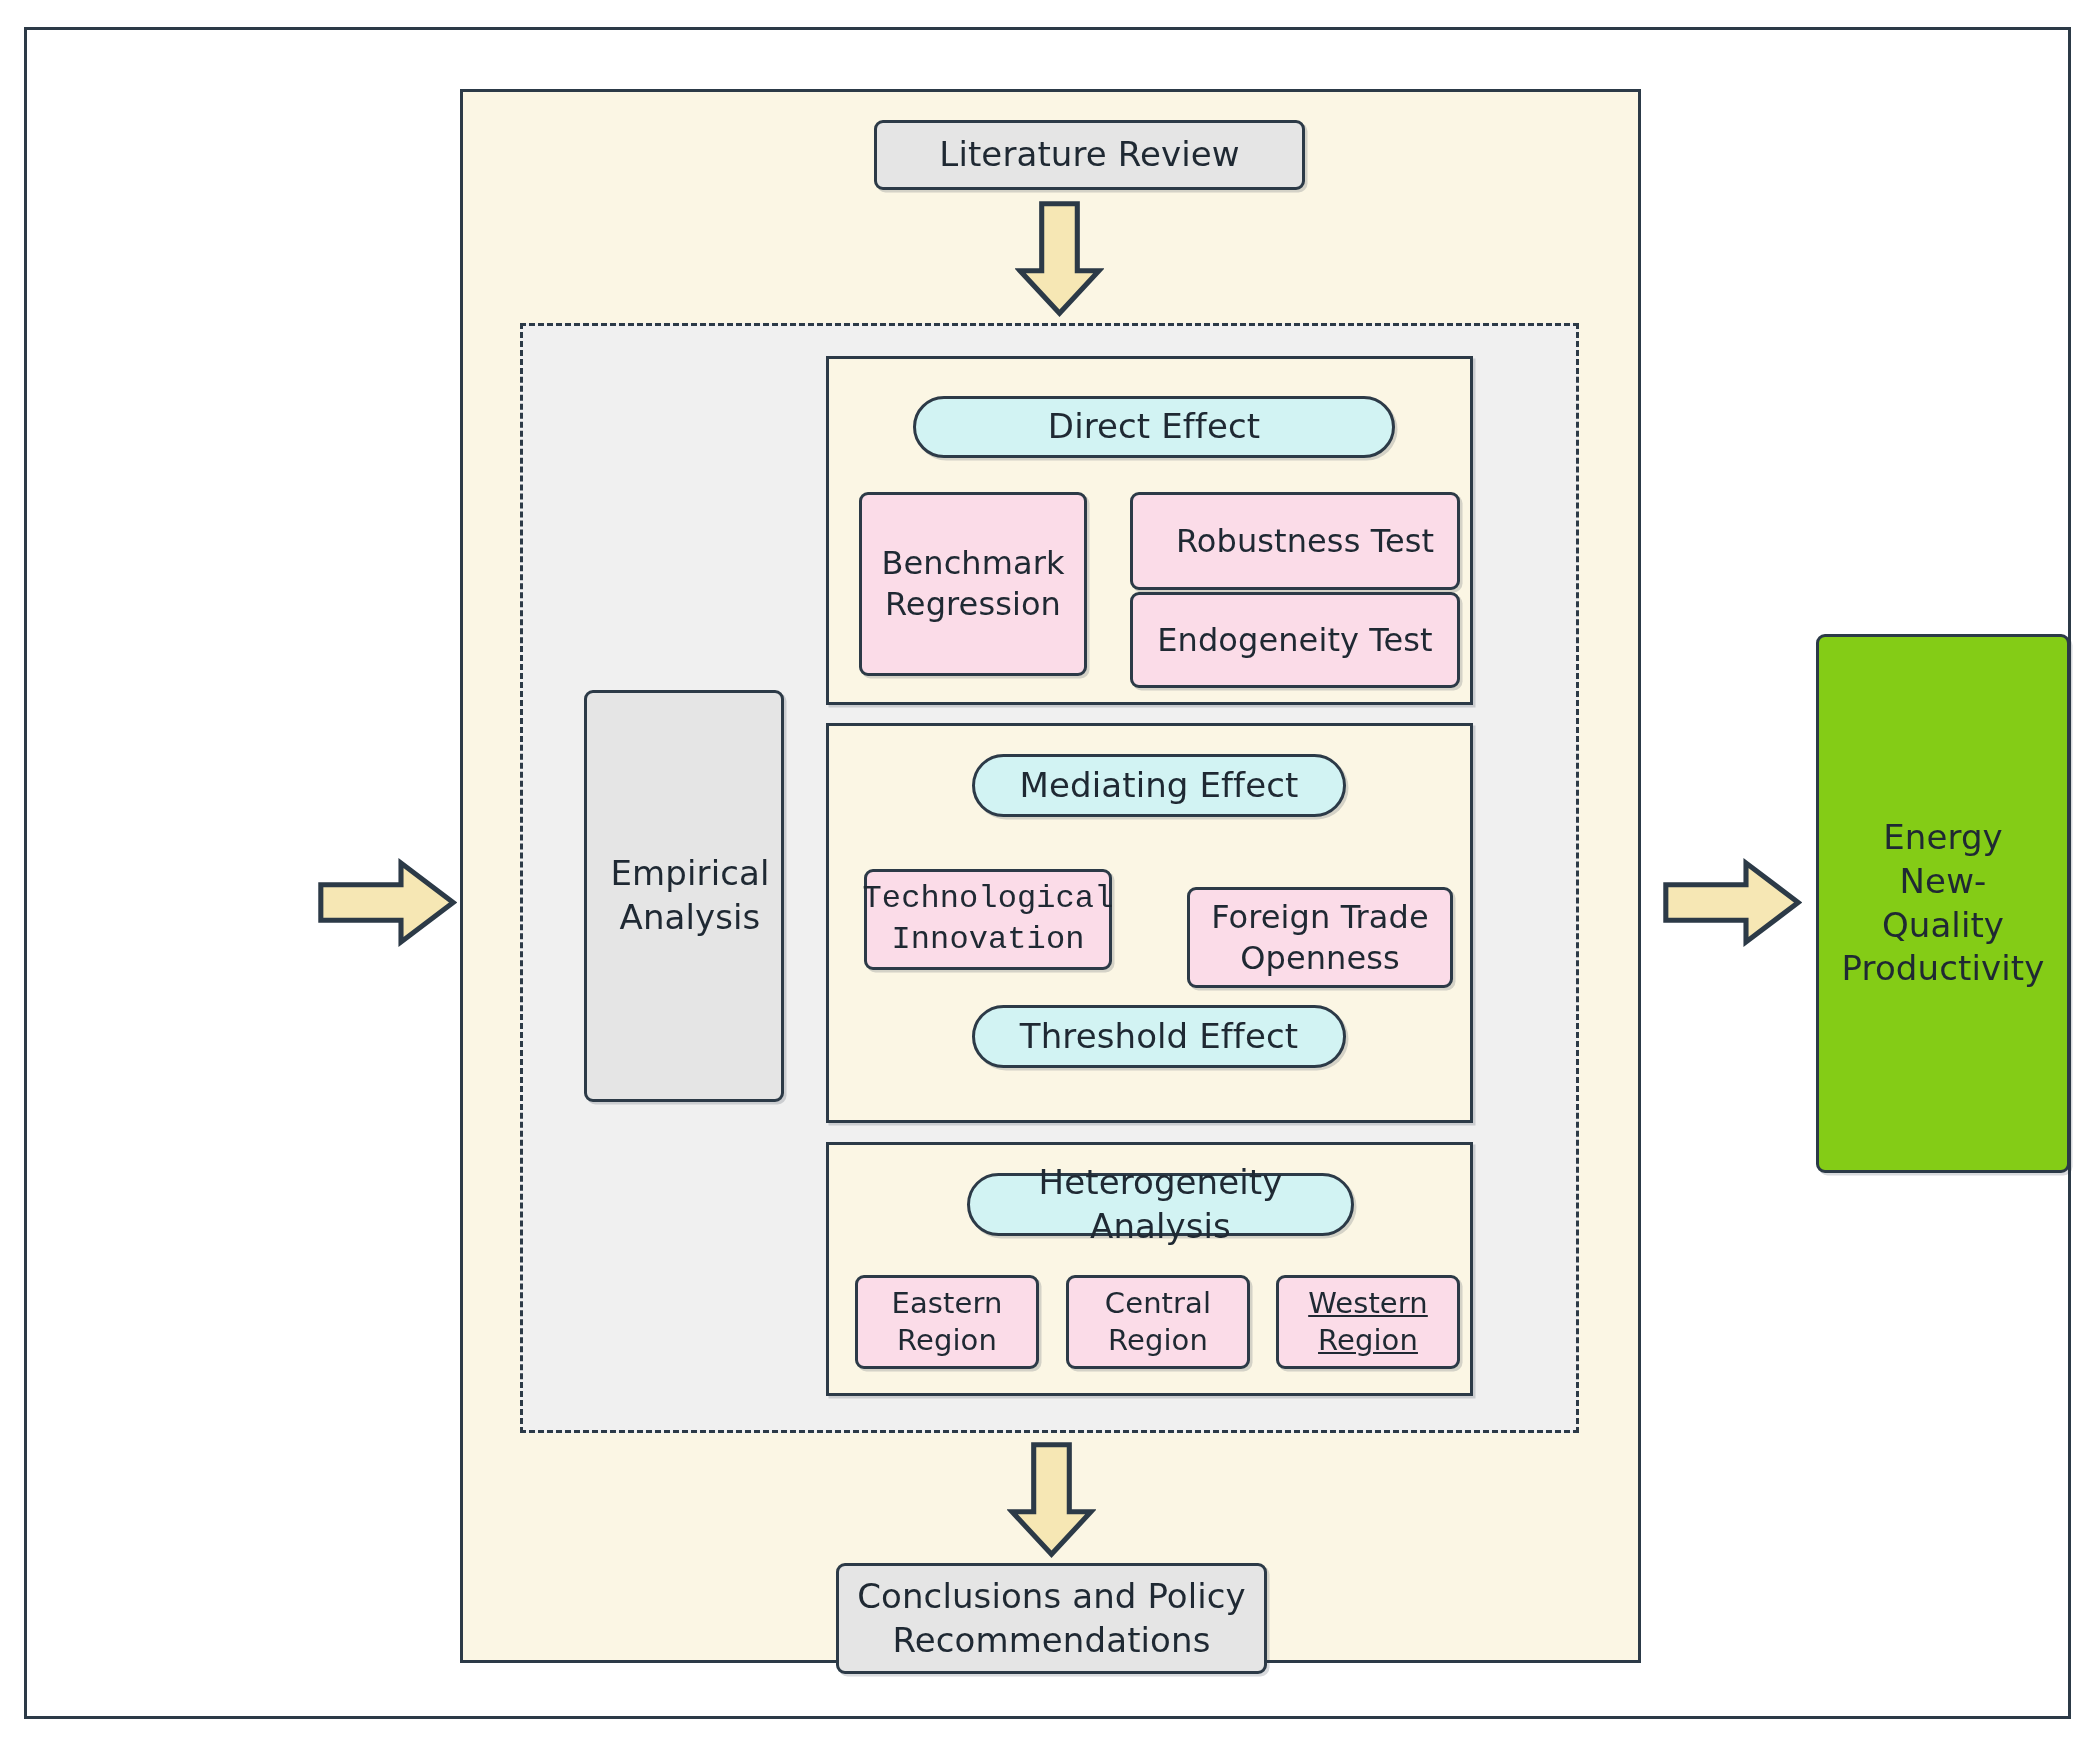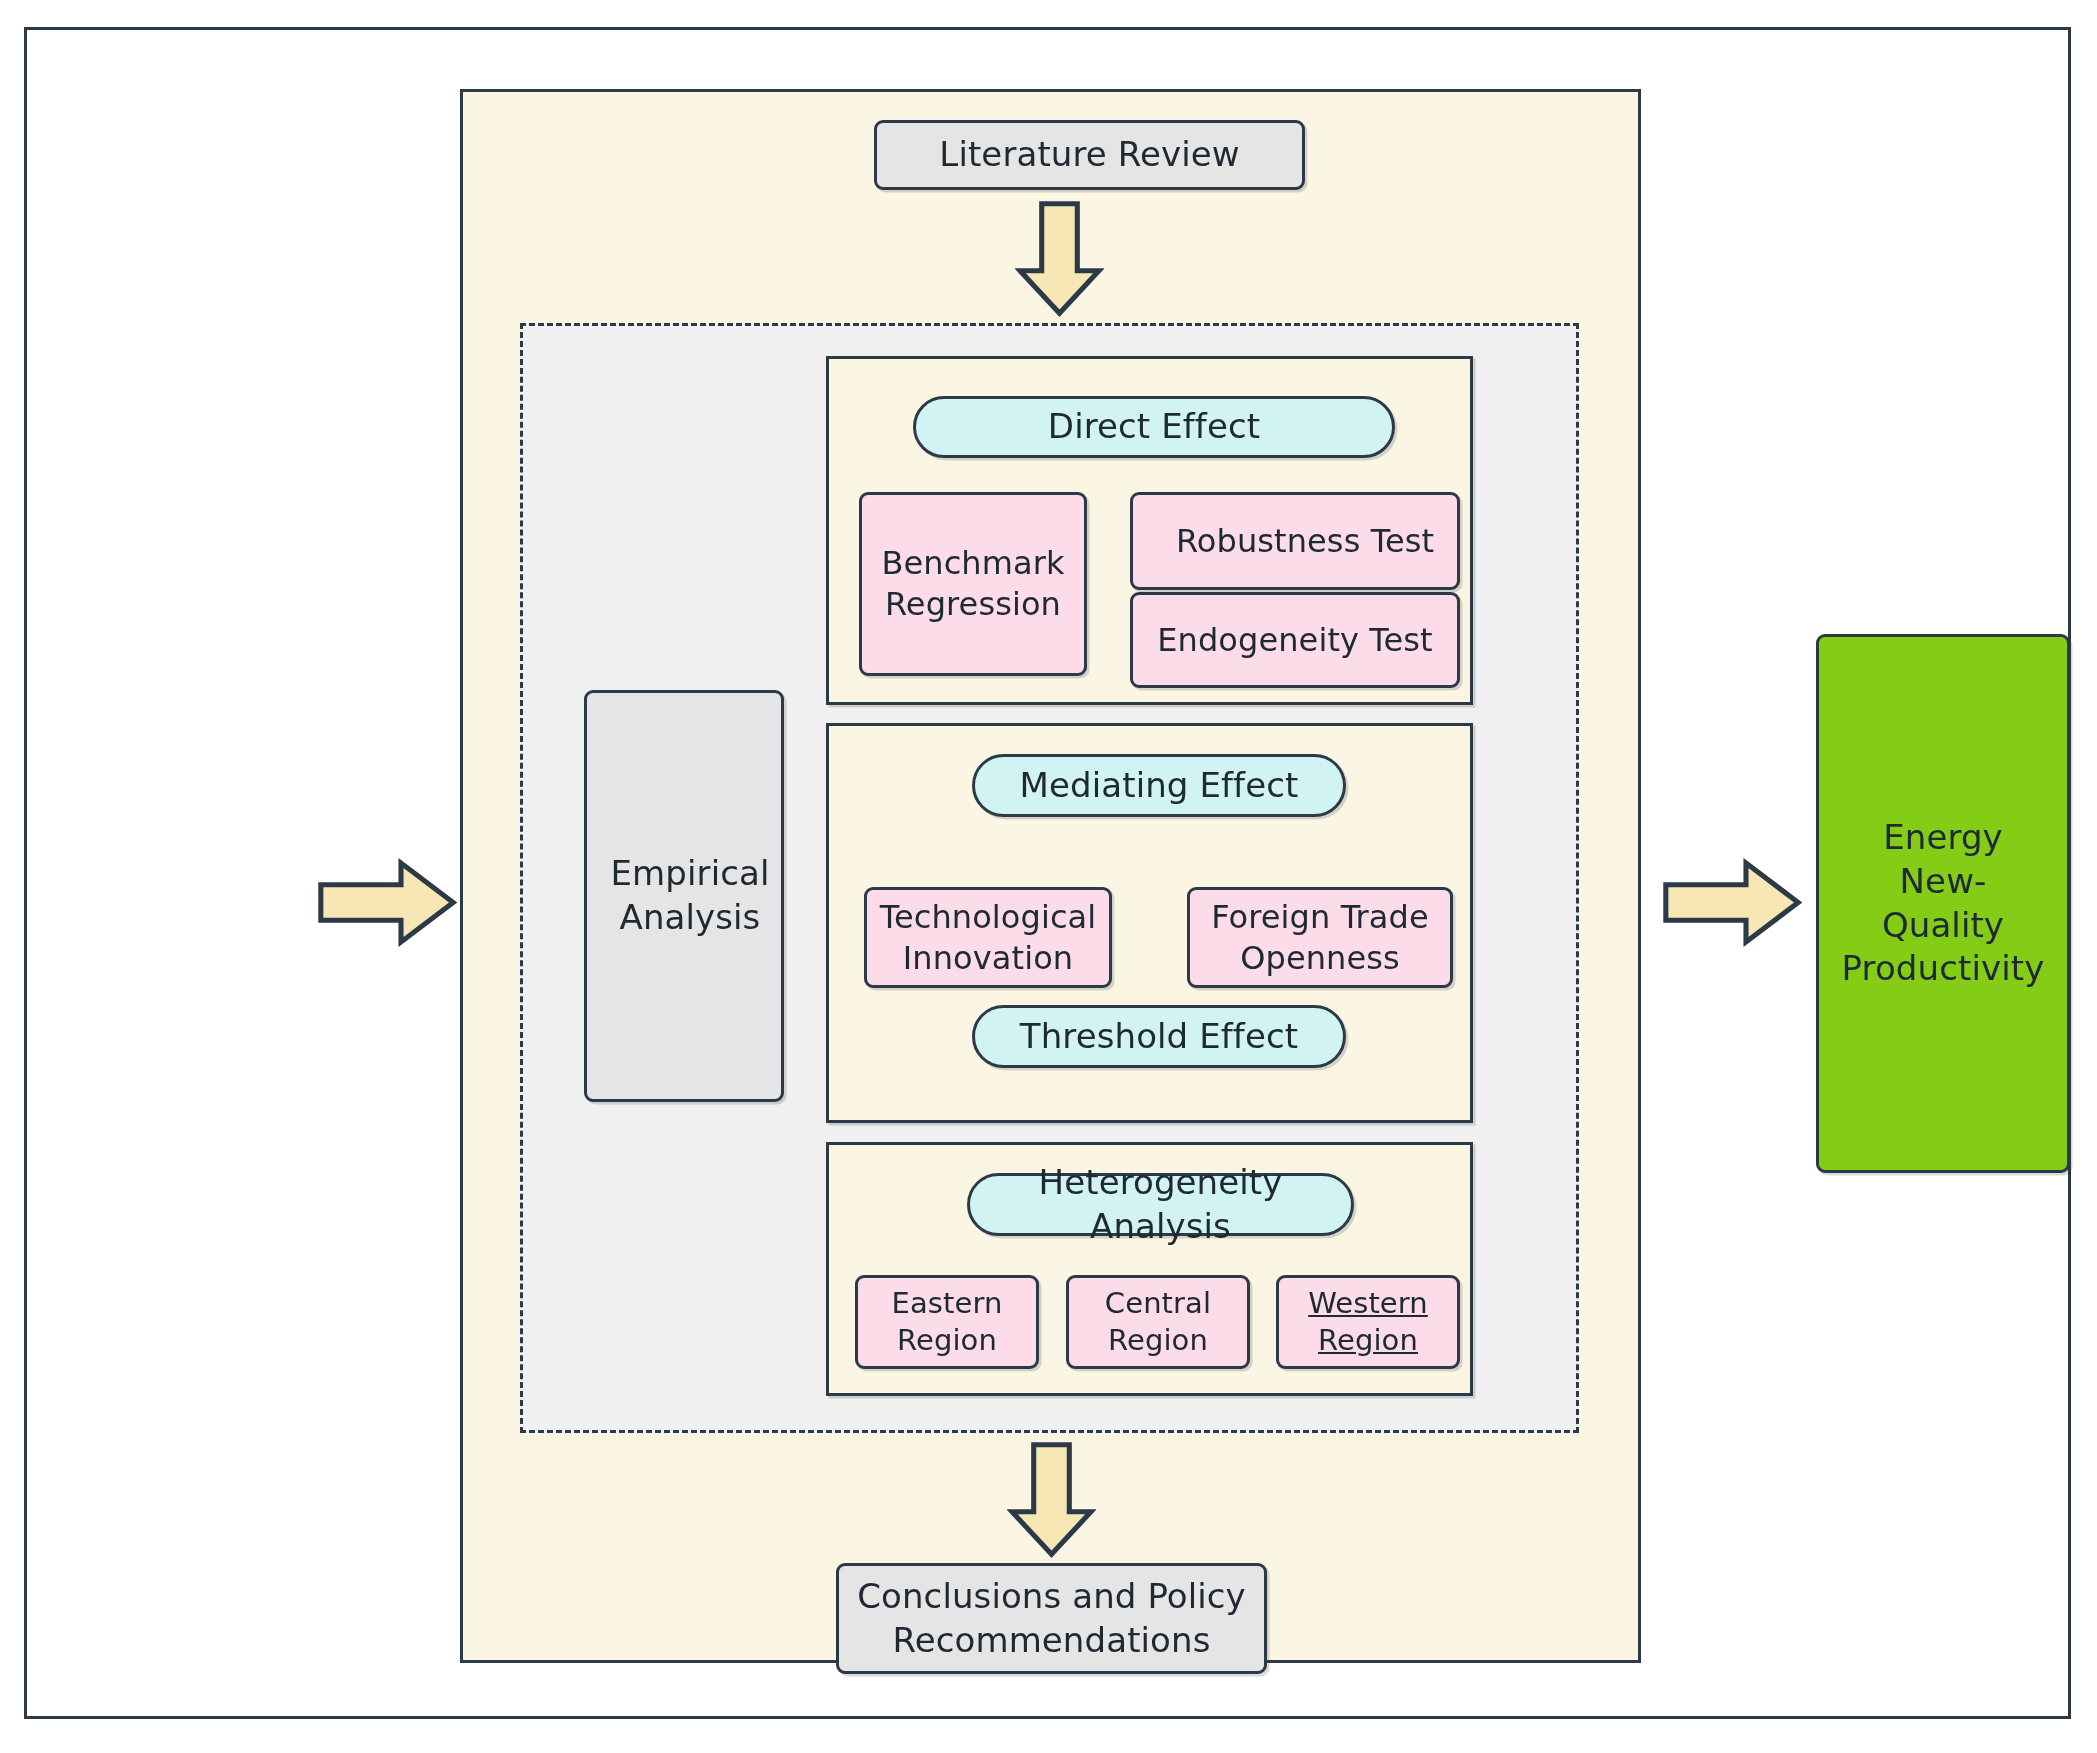--- a/index.html
+++ b/index.html
@@ -111,21 +111,21 @@
 Regression</div>
 
   <div class="node c-pink fs-mid" style="left:1130px;top:492px;width:330px;height:98px;padding-left:20px;">Robustness Test</div>
 
   <div class="node c-pink fs-mid" style="left:1130px;top:592px;width:330px;height:96px;">Endogeneity Test</div>
 
   <div class="subgroup" style="left:826px;top:723px;width:647px;height:400px;"></div>
 
   <div class="node c-cyan pill fs-big" style="left:972px;top:746px;width:374px;height:63px;margin-top:8px;">Mediating Effect</div>
 
-  <div class="node c-pink fs-mid" style="left:864px;top:887px;width:248px;height:101px;">Technological
+  <div class="node c-pink fs-mid" style="left:864px;top:869px;width:248px;height:101px;font-family:Liberation Mono, monospace;">Technological
 Innovation</div>
 
   <div class="node c-pink fs-mid" style="left:1187px;top:887px;width:266px;height:101px;">Foreign Trade
 Openness</div>
 
   <div class="node c-cyan pill fs-big" style="left:972px;top:1005px;width:374px;height:63px;">Threshold Effect</div>
 
   <div class="subgroup" style="left:826px;top:1142px;width:647px;height:254px;"></div>
 
   <div class="node c-cyan pill fs-big" style="left:967px;top:1173px;width:387px;height:63px;">Heterogeneity Analysis</div>

